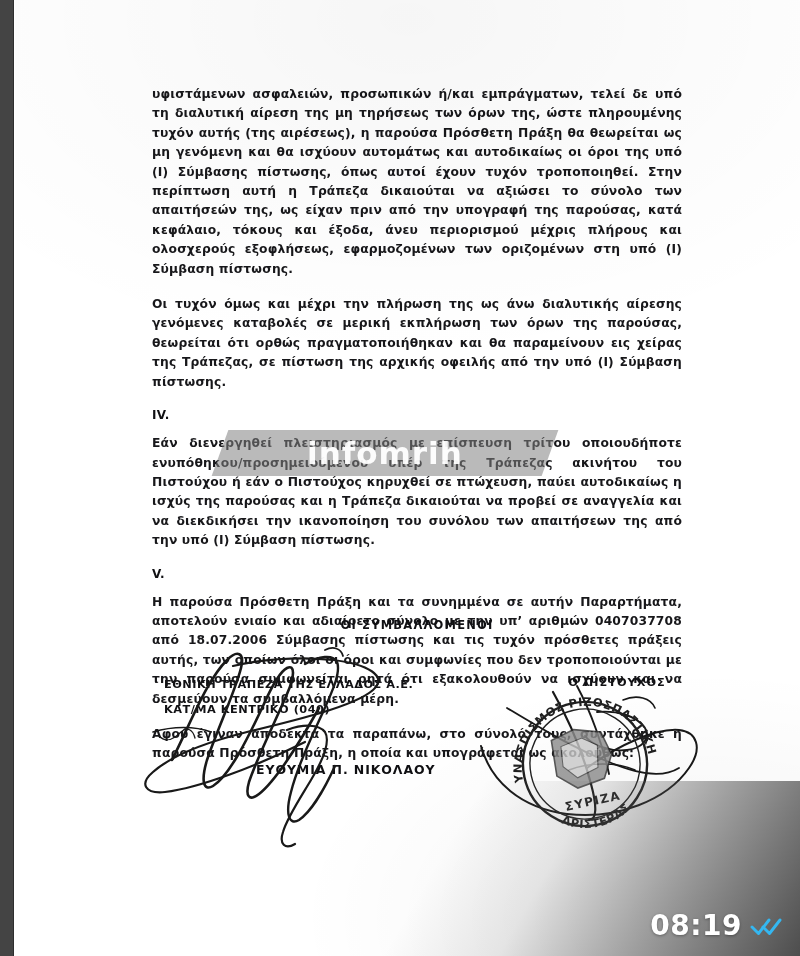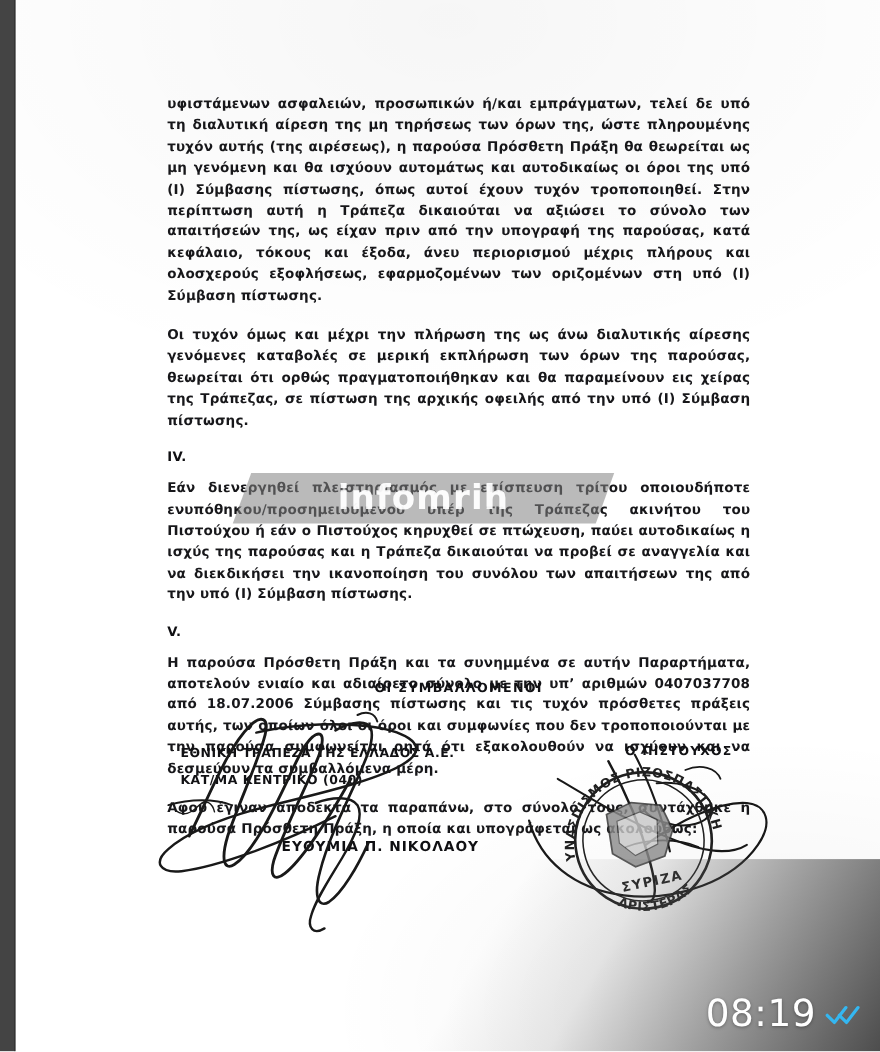--- a/index.html
+++ b/index.html
@@ -182,22 +182,22 @@
     position: absolute;
     right: 16px;
     bottom: 14px;
     display: flex;
     align-items: center;
     gap: 8px;
     z-index: 9;
   }
   #timestamp-time {
     color: #ffffff;
-    font-size: 34px;
-    font-weight: 400;
+    font-size: 28px;
+    font-weight: 700;
     letter-spacing: 0.5px;
     font-family: "DejaVu Sans", "Liberation Sans", sans-serif;
     text-shadow: 0 1px 3px rgba(0,0,0,0.35);
   }
   #read-receipt { display: block; }
 </style>
 </head>
 <body>
 
 <div id="viewer">

